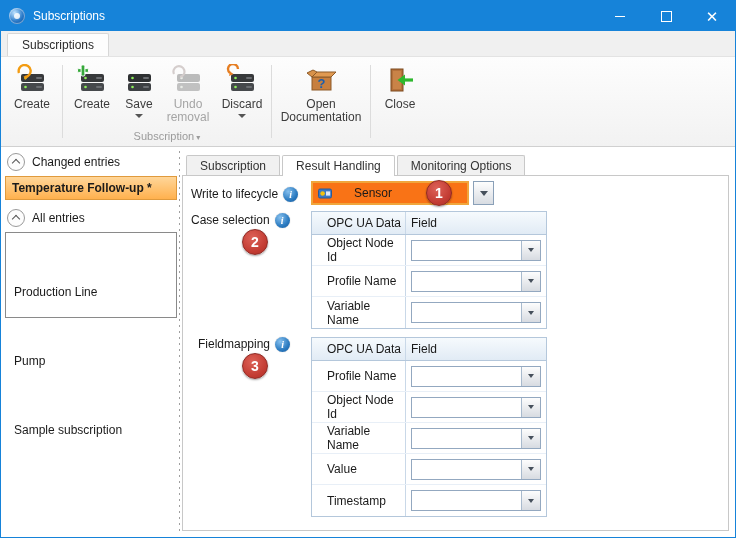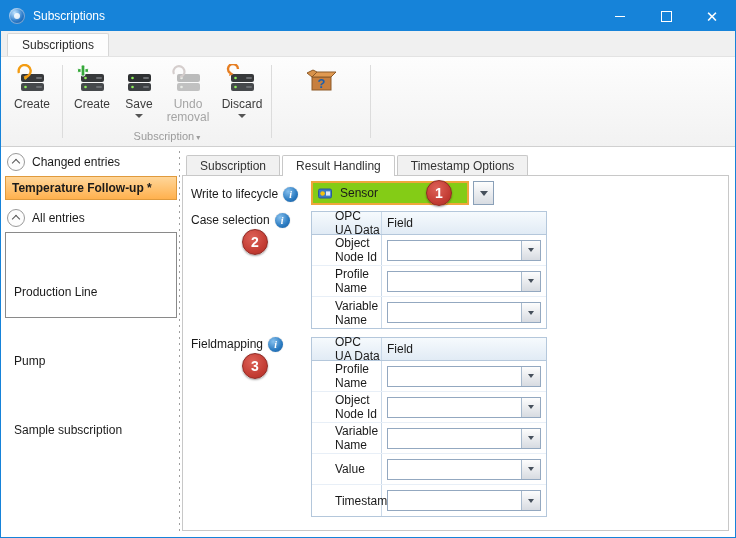--- a/index.html
+++ b/index.html
@@ -55,30 +55,30 @@
   .main{flex:1;display:flex;flex-direction:column;padding-top:2px;min-width:0;}
   .mtabs{display:flex;padding-left:4px;height:22px;flex:none;align-items:flex-end;}
   .mtab{padding:3px 13px;background:#f1f1f1;border:1px solid #c8c8c8;border-bottom:none;margin-right:2px;border-radius:2px 2px 0 0;color:#333;position:relative;top:1px;}
   .mtab.active{background:#fff;top:1px;z-index:3;}
   .tabpage{flex:1;border:1px solid #c8c8c8;background:#fff;position:relative;margin:0 2px 2px 0;z-index:1;}
 
   
   .flabel{position:absolute;display:flex;gap:5px;align-items:center;height:16px;}
   .info-icon{width:15px;height:15px;border-radius:50%;background:radial-gradient(circle at 35% 30%,#86c0ee,#2a7ac0 60%,#1a5b9d);color:#fff;font:italic bold 10px "Liberation Serif",serif;display:flex;align-items:center;justify-content:center;flex:none;box-shadow:0 0 1px rgba(0,0,0,.4);}
   .lifecycle-wrap{position:absolute;left:128px;top:5px;display:flex;align-items:stretch;}
-  .combo-highlight{width:158px;height:24px;border:2px solid #f0a63c;background:#84cc16;display:flex;align-items:center;gap:8px;padding:0 5px;box-sizing:border-box;}
+  .combo-highlight{width:158px;height:24px;border:2px solid #f0a63c;background:#f97316;display:flex;align-items:center;gap:22px;padding:0 5px;box-sizing:border-box;}
   .combo-btn{width:21px;height:24px;margin-left:4px;border:1px solid #8aa0b8;background:linear-gradient(#fefefe,#d8dce2);display:flex;align-items:center;justify-content:center;box-sizing:border-box;}
   .tri{width:0;height:0;border-left:4px solid transparent;border-right:4px solid transparent;border-top:5px solid #46505c;}
   .tri.small{border-left-width:3.5px;border-right-width:3.5px;border-top-width:4.5px;}
 
   .badge{position:absolute;width:26px;height:26px;border-radius:50%;background:radial-gradient(circle at 40% 32%,#dd6258,#c23b32 65%,#a93028);border:1px solid #8e2a24;color:#fff;font-weight:bold;font-size:14px;display:flex;align-items:center;justify-content:center;box-shadow:0 1px 2px rgba(0,0,0,.35);z-index:6;box-sizing:border-box;}
 
   .datatable{position:absolute;left:128px;width:236px;border:1px solid #b4c7db;background:#fff;box-sizing:border-box;}
   .dt-header{display:flex;background:linear-gradient(#f6fafd,#e1ebf5);border-bottom:1px solid #b4c7db;height:23px;align-items:center;box-sizing:border-box;}
-  .dt-c1{width:70px;flex:none;padding-left:23px;box-sizing:border-box;align-self:stretch;display:flex;align-items:center;border-right:1px solid #c9d8e8;}
+  .dt-c1{width:94px;flex:none;padding-left:15px;box-sizing:border-box;align-self:stretch;display:flex;align-items:center;border-right:1px solid #c9d8e8;}
   .dt-c2{flex:1;display:flex;align-items:center;padding:0 5px;min-width:0;}
   .dt-row{display:flex;height:31px;align-items:stretch;border-bottom:1px solid #e8eff7;box-sizing:border-box;}
   .dt-row:last-child{border-bottom:none;}
   .combo{flex:1;height:21px;border:1px solid #93a8c0;background:#fff;display:flex;align-items:stretch;box-sizing:border-box;}
   .combo .spacer{flex:1;}
   .combo .cbtn{width:18px;border-left:1px solid #a8bacd;background:linear-gradient(#fdfdfd,#d7dbe1);display:flex;align-items:center;justify-content:center;flex:none;}
 </style>
 </head>
 <body>
 
@@ -186,28 +186,41 @@
 
     <div class="rgroup">
       <div class="rbuttons">
         <div class="rbtn w92">
           <svg class="ricon" viewBox="0 0 32 32">
             <rect x="7" y="13" width="19" height="13" fill="#c77f3f" stroke="#8d5a28" stroke-width="1"></rect>
             <polygon points="7,13 12,8 31,8 26,13" fill="#e09a52" stroke="#8d5a28" stroke-width="1"></polygon>
             <polygon points="7,13 2,9 8,6 12,8" fill="#d8924a" stroke="#8d5a28" stroke-width="1"></polygon>
             <text x="16.5" y="24" font-size="13" font-weight="bold" fill="#1b5fae" text-anchor="middle" font-family="Liberation Sans, sans-serif">?</text>
           </svg>
+          <span>Open Documentation</span>
         </div>
       </div>
       <div class="rlabel"></div>
     </div>
 
     <div class="rsep"></div>
 
     <div class="rgroup">
+      <div class="rbuttons">
+        <div class="rbtn w52">
+          <svg class="ricon" viewBox="0 0 32 32">
+            <rect x="7" y="5" width="12" height="22" fill="#b5713a" stroke="#7d4a1f" stroke-width="1"></rect>
+            <rect x="9" y="7" width="8" height="18" fill="#c98347"></rect>
+            <circle cx="16.5" cy="16.5" r="1.1" fill="#5a3313"></circle>
+            <path d="M29 16 H17" stroke="#2eb82e" stroke-width="3.2"></path>
+            <path d="M21 10.5 L13.5 16 L21 21.5 z" fill="#2eb82e"></path>
+          </svg>
+          <span>Close</span>
+        </div>
+      </div>
       <div class="rlabel"></div>
     </div>
 
   </div>
 
   <div class="client">
 
     <div class="sidebar">
       <div class="side-header">
         <span class="collapse-circle">
@@ -229,21 +242,21 @@
         <div class="list-item">Sample subscription</div>
       </div>
     </div>
 
     <div class="splitter"></div>
 
     <div class="main">
       <div class="mtabs">
         <div class="mtab">Subscription</div>
         <div class="mtab active">Result Handling</div>
-        <div class="mtab">Timestamp Options</div>
+        <div class="mtab">Monitoring Options</div>
       </div>
 
       <div class="tabpage">
 
         <div class="flabel" style="left:8px;top:10px;">
           <span>Write to lifecycle</span>
           <span class="info-icon">i</span>
         </div>
         <div class="lifecycle-wrap">
           <div class="combo-highlight">
@@ -299,21 +312,21 @@
                 <div class="combo">
                   <span class="spacer"></span>
                   <span class="cbtn">
                     <span class="tri small"></span>
                   </span>
                 </div>
               </div>
           </div>
         </div>
 
-        <div class="flabel" style="left:8px;top:160px;">
+        <div class="flabel" style="left:15px;top:160px;">
           <span>Fieldmapping</span>
           <span class="info-icon">i</span>
         </div>
         <div class="badge" style="left:59px;top:177px;">3</div>
 
         <div class="datatable" style="top:161px;">
           <div class="dt-header">
             <div class="dt-c1">OPC UA Data</div>
             <div class="dt-c2">Field</div>
           </div>

